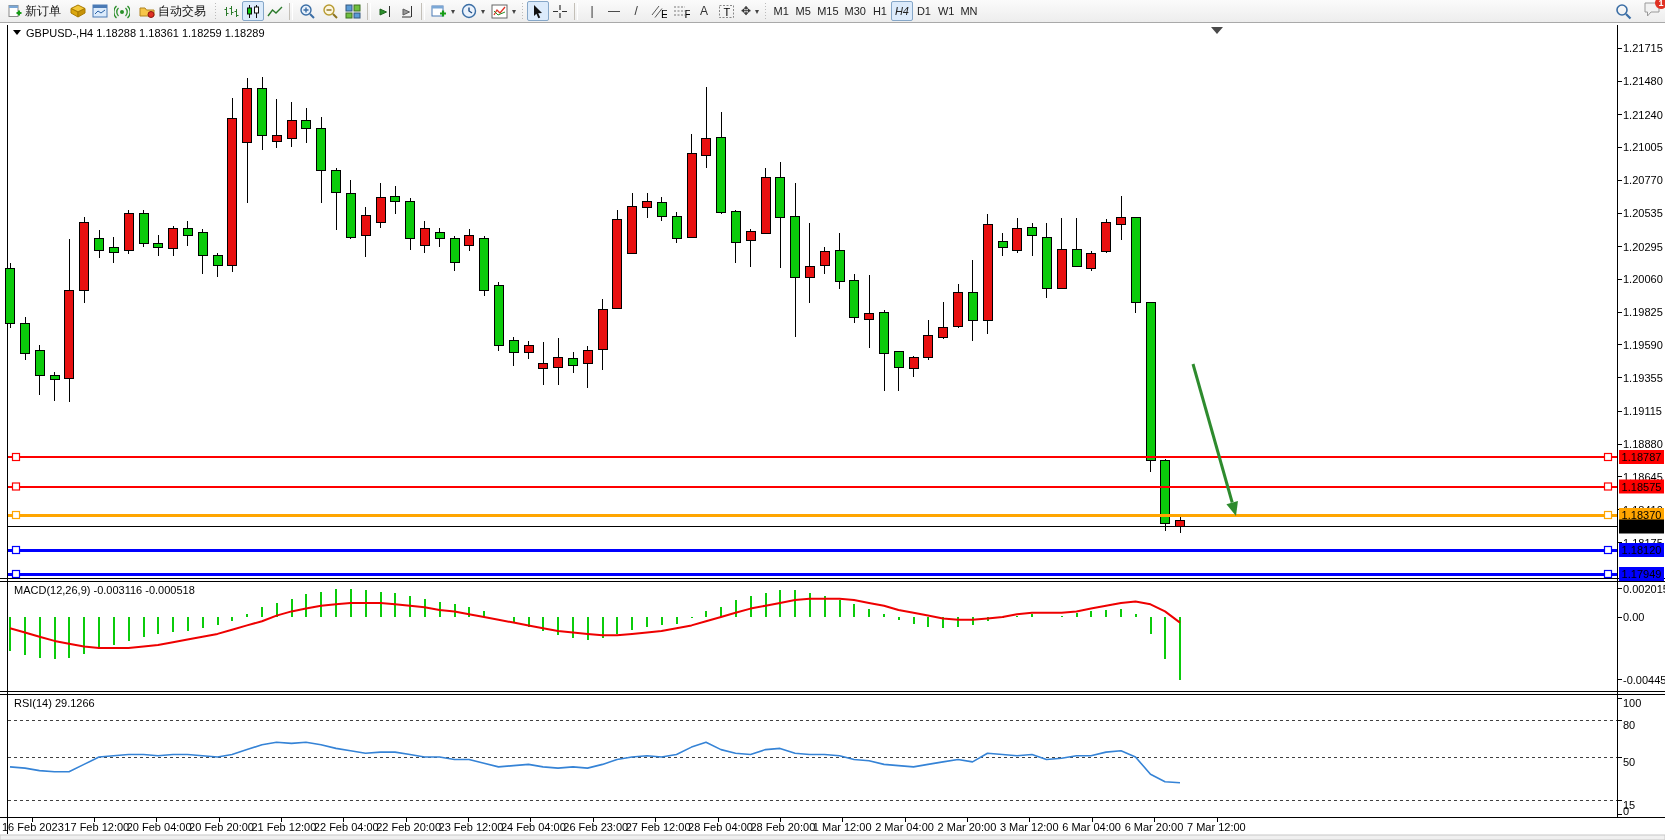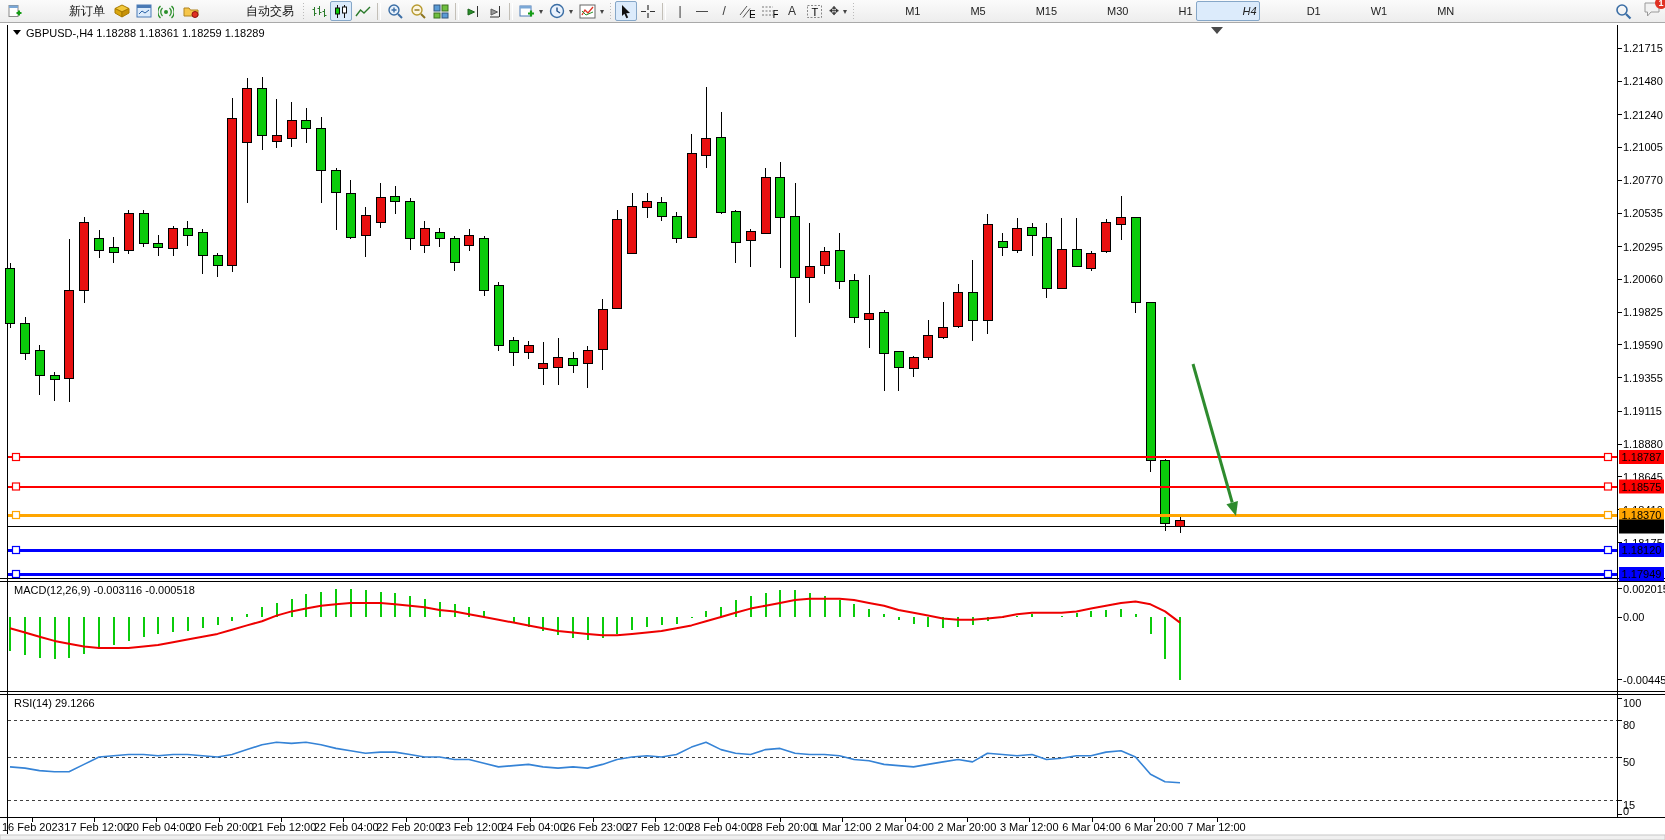--- a/index.html
+++ b/index.html
@@ -6,21 +6,21 @@
   .stage{position:relative;width:1665px;height:840px;overflow:hidden;
          font-family:"Liberation Sans",sans-serif;-webkit-font-smoothing:none;}
   
   .toolbar{position:absolute;top:0;left:0;width:1665px;height:23px;
     background:linear-gradient(#fbfbfb,#ededed);
     border-bottom:1px solid #a9a9a9;display:flex;align-items:center;padding-left:2px;box-sizing:border-box;}
   .tbtn{height:20px;min-width:22px;display:flex;align-items:center;justify-content:center;
     gap:3px;padding:0 2px;border:1px solid transparent;border-radius:2px;box-sizing:border-box;cursor:default;}
   .tbtn.labelled{padding:0 5px;}
   .tbtn.pressed{background:#dcebfb;border:1px solid #86a7c8;font-style:italic;}
-  .tbtn .cap{font-size:12px;color:#111;white-space:nowrap;margin-left:44px;}
+  .tbtn .cap{font-size:12px;color:#111;white-space:nowrap;}
   .glyph{font-size:12px;color:#333;line-height:1;}
   .caret{font-size:8px;color:#444;margin-left:1px;}
   .sep{width:2px;height:17px;margin:0 3px;border-left:1px solid #c3bfb7;border-right:1px solid #fff;}
   .grip{width:4px;height:16px;margin:0 2px;
     background:repeating-linear-gradient(#bbb 0 1px,transparent 1px 3px);background-size:1px 100%;background-repeat:repeat-y;background-position:1px 0;}
   .tf .cap{font-size:11px;color:#222;text-align:right;}
   .toolbar-right{margin-left:auto;display:flex;align-items:center;margin-right:4px;}
   .badge{position:absolute;top:-4px;right:-6px;width:12px;height:12px;border-radius:50%;
     background:#e03123;color:#fff;font-size:9px;font-weight:bold;display:flex;align-items:center;justify-content:center;}
   .chat-wrap{position:relative;margin-left:8px;}

